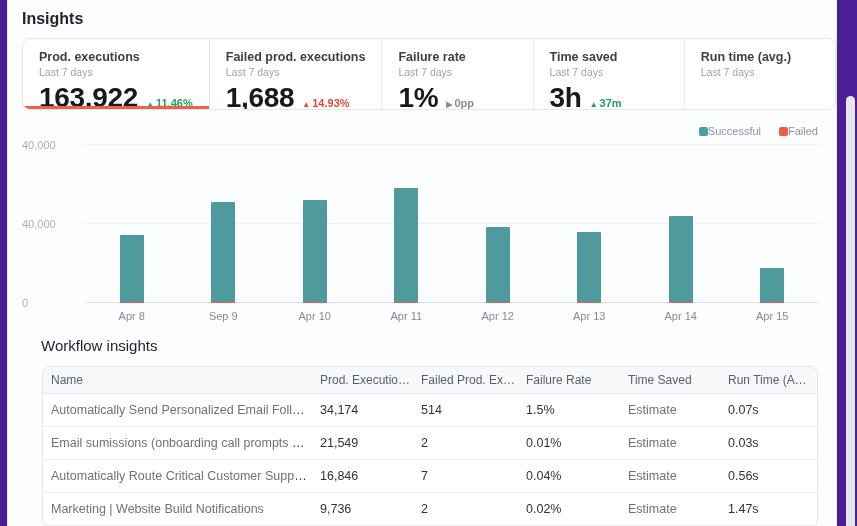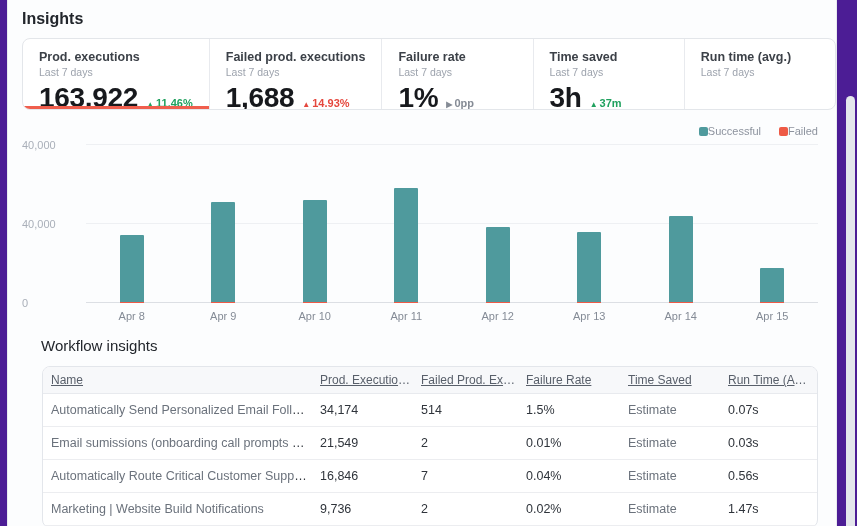--- a/index.html
+++ b/index.html
@@ -46,21 +46,21 @@
             font-size:11px; color:#848b96; }
 
   
   .section-title { position:absolute; left:33px; top:337px; font-size:15px; font-weight:400; color:#22262c; }
   .wtable { position:absolute; left:34px; top:366px; width:776px; height:162px;
             background:#ffffff; border:1px solid #e3e6eb; border-radius:8px; overflow:hidden; }
   .trow { display:grid; grid-template-columns:269px 101px 105px 102px 100px 1fr;
           padding-left:8px; align-items:center; }
   .thead { height:27px; background:#f7f8fa; border-bottom:1px solid #e8eaee;
            font-size:12px; color:#585f6a; }
-  .thead .cell { cursor:pointer;text-decoration:underline; }
+  .thead .cell { cursor:pointer; }
   .tbody-row { height:33px; font-size:12.5px; color:#2f343b; border-bottom:1px solid #ecedf0; }
   .cell { white-space:nowrap; overflow:hidden; text-overflow:ellipsis; padding-right:10px; }
   .sort-icon { font-size:11px; color:#585f6a; margin-left:2px; }
   a.wf-link, a.estimate-link { color:#6b727c; text-decoration:underline; text-decoration-color:#b9bec6;
                                text-underline-offset:3px; cursor:pointer; }
 
   .scroll-thumb { position:absolute; right:2px; top:96px; width:9px; height:440px;
                   background:#e4e6ec; border-radius:5px; }
 </style>
 </head>
@@ -148,21 +148,21 @@
                 <div style="height: 66.8px; background: rgb(79, 154, 157);"></div>
                 <div style="height: 1px; background: rgb(238, 90, 70);"></div>
               </div>
               <div class="x-tick">Apr 8</div>
             </div>
             <div class="slot">
               <div class="stack">
                 <div style="height: 100.3px; background: rgb(79, 154, 157);"></div>
                 <div style="height: 1px; background: rgb(238, 90, 70);"></div>
               </div>
-              <div class="x-tick">Apr 9</div>
+              <div class="x-tick">Sep 9</div>
             </div>
             <div class="slot">
               <div class="stack">
                 <div style="height: 102.3px; background: rgb(79, 154, 157);"></div>
                 <div style="height: 1px; background: rgb(238, 90, 70);"></div>
               </div>
               <div class="x-tick">Apr 10</div>
             </div>
             <div class="slot">
               <div class="stack">

